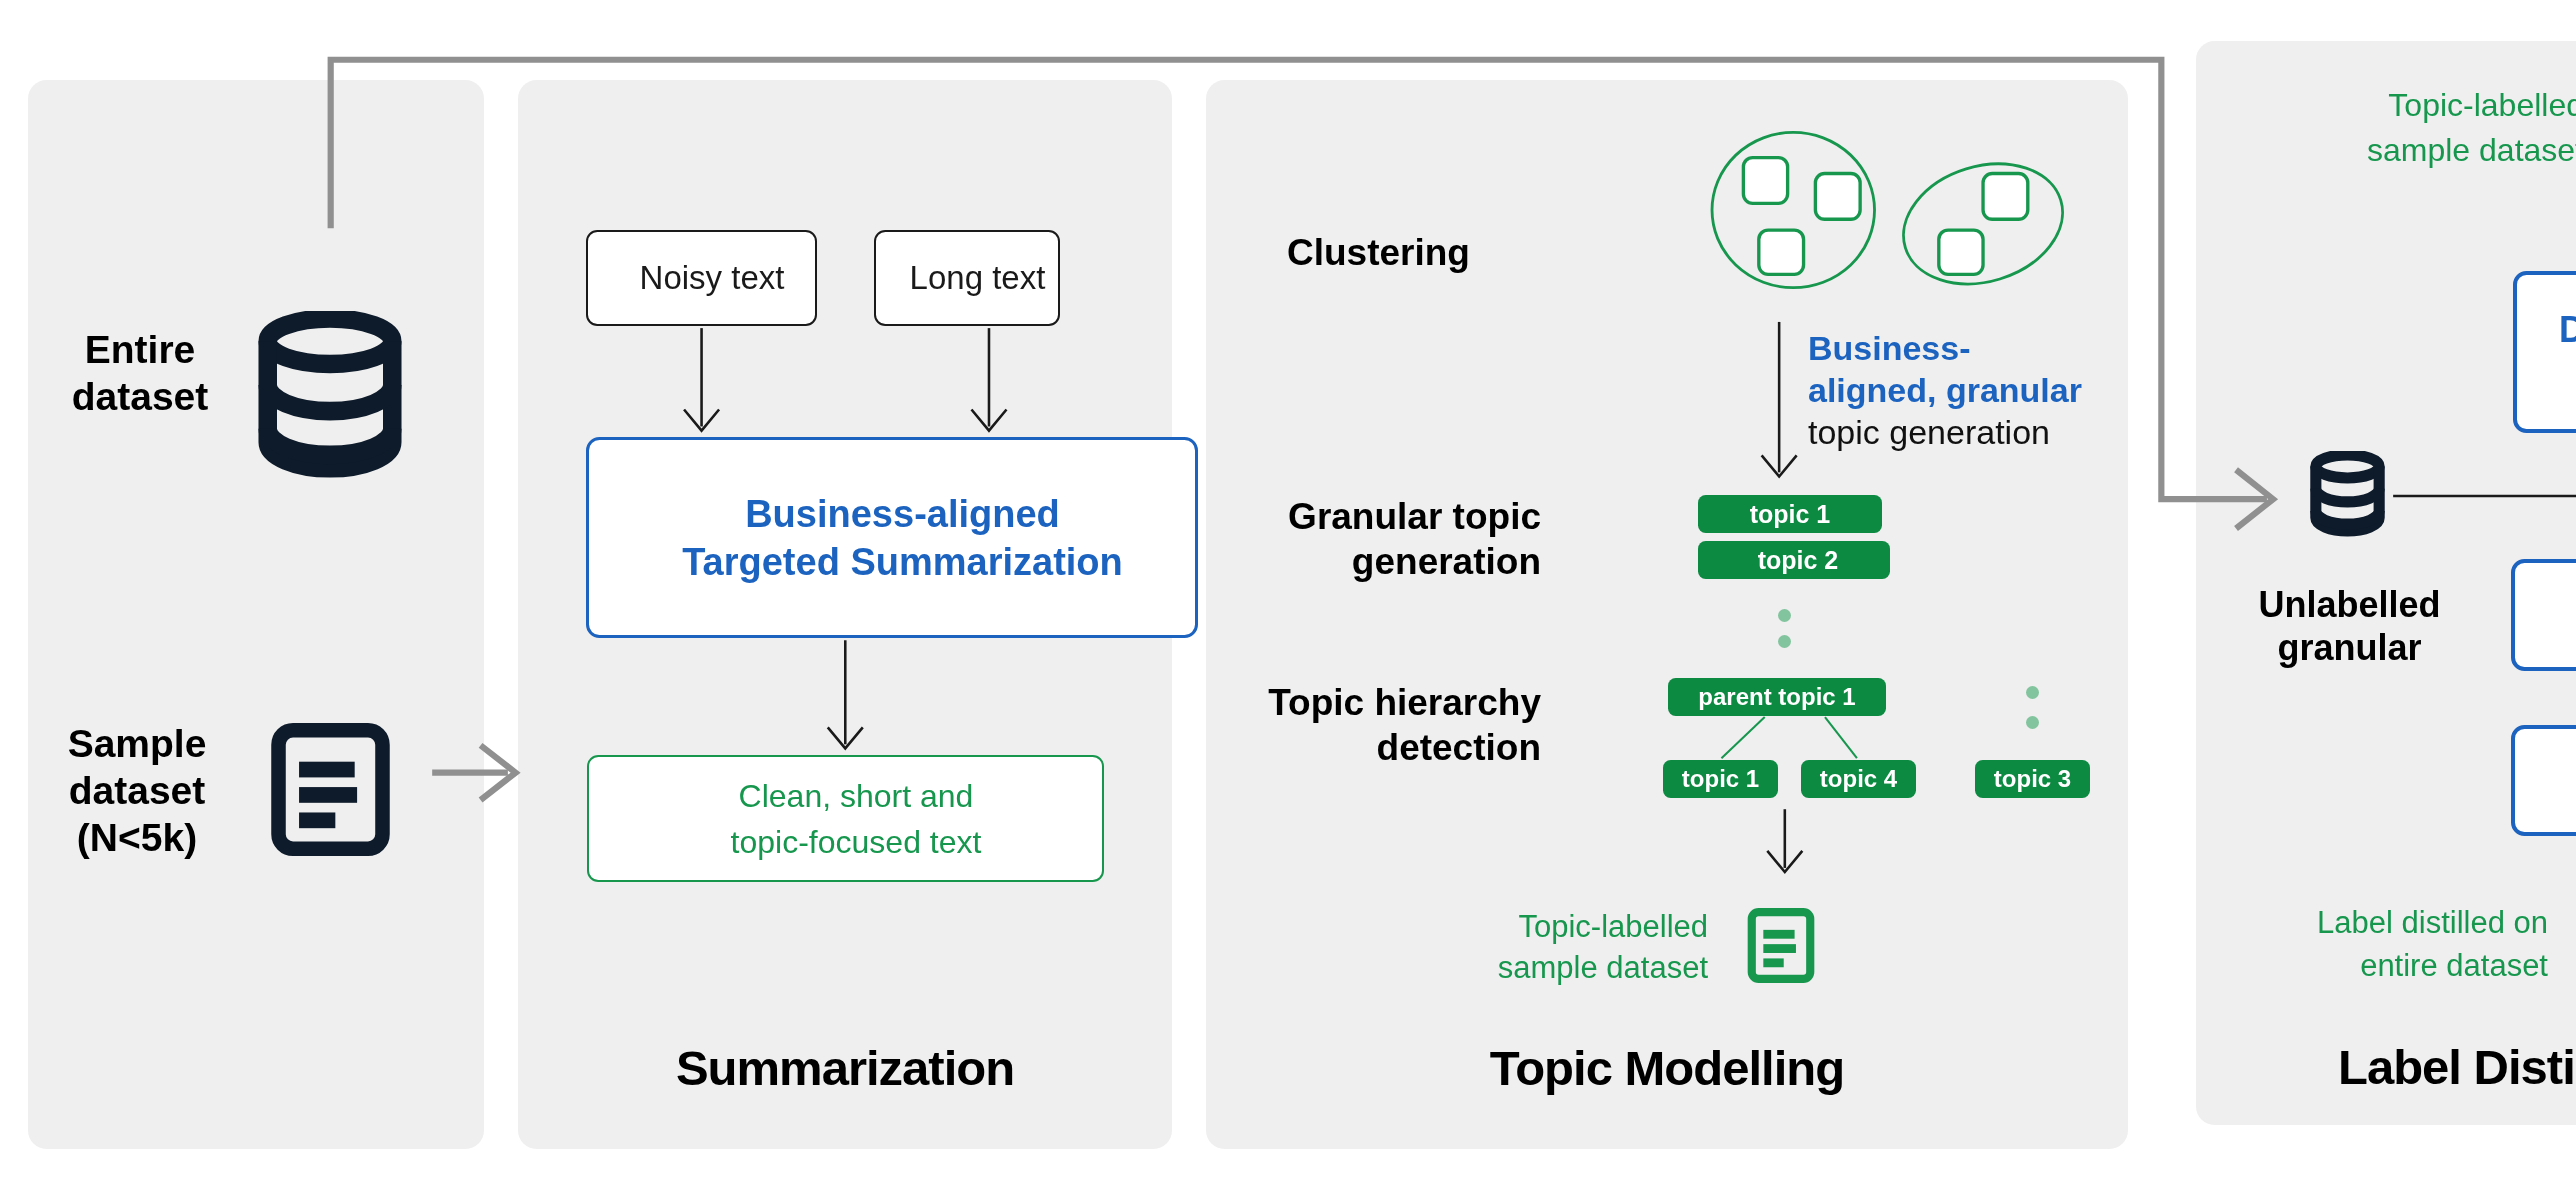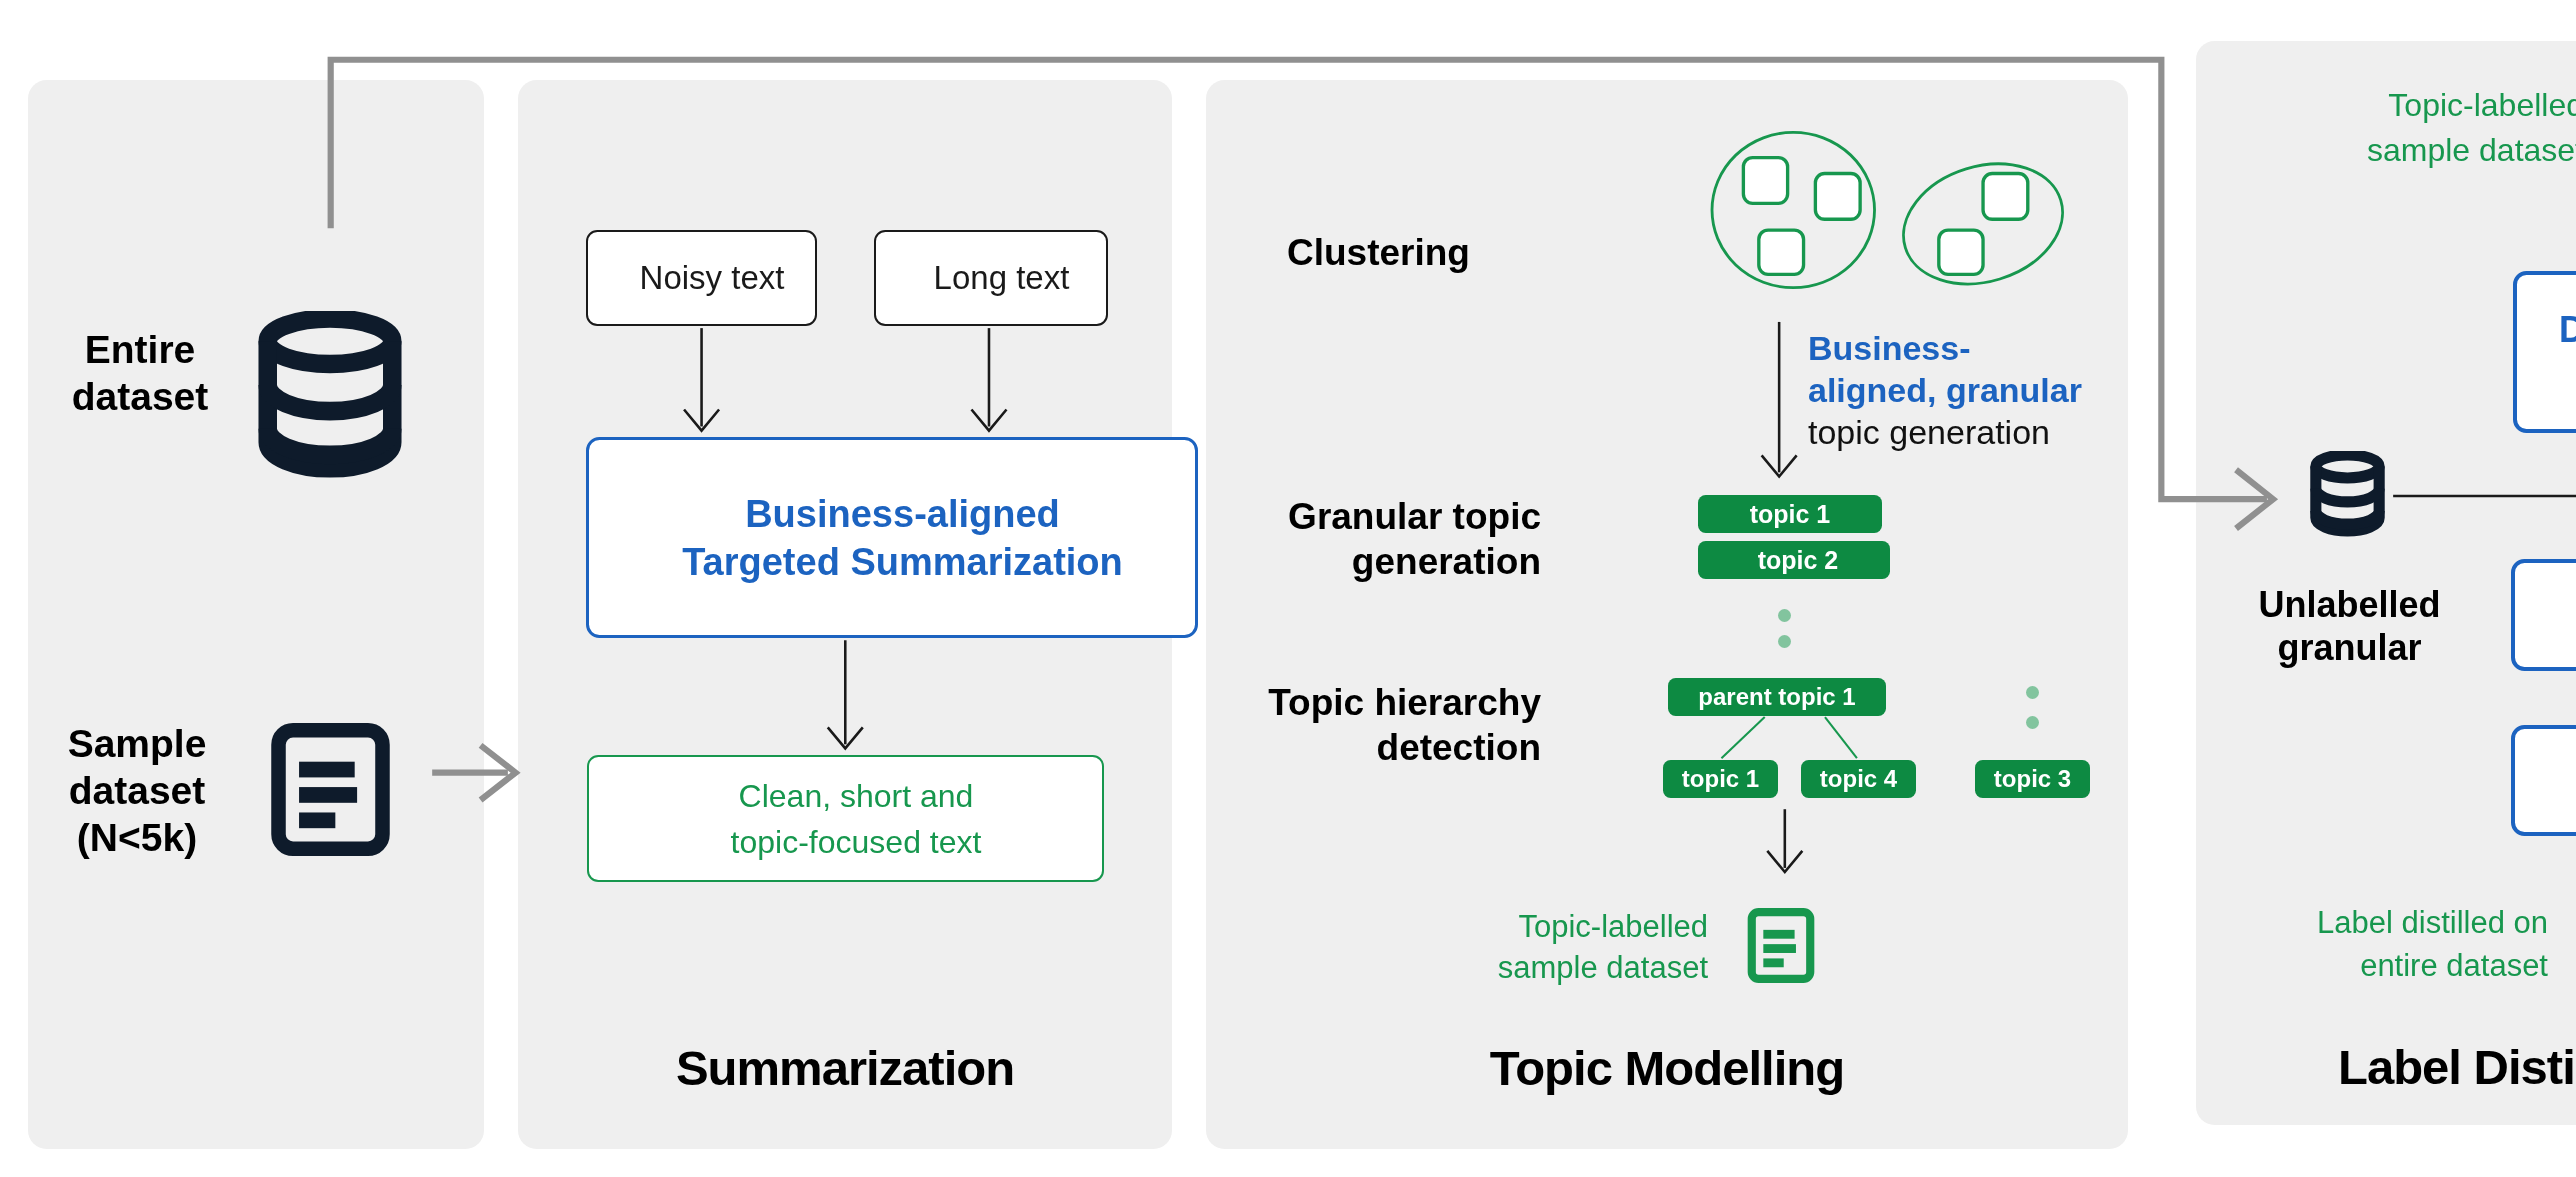--- a/index.html
+++ b/index.html
@@ -56,21 +56,21 @@
           <rect x="24" y="53" width="48" height="13"></rect>
           <rect x="24" y="74" width="30" height="13"></rect>
         </g>
       </svg>
     </span>
 
   </div>
 
   <div class="panel" style="left:518px;top:80px;width:654px;height:1069px;">
     <div class="box box-black" style="left:68px;top:150px;width:231px;height:96px;">Noisy text</div>
-    <div class="box box-black" style="left:356px;top:150px;width:234px;height:96px;">Long text</div>
+    <div class="box box-black" style="left:356px;top:150px;width:186px;height:96px;">Long text</div>
 
     <div class="box box-blue ml" style="left:68px;top:357px;width:612px;height:201px;font-size:38px;font-weight:700;line-height:48px;">Business-aligned
 Targeted Summarization</div>
 
     <div class="box box-green ml" style="left:69px;top:675px;width:517px;height:127px;">Clean, short and
 topic-focused text</div>
 
     <div class="panel-title" style="top:957px;">Summarization</div>
   </div>
 

